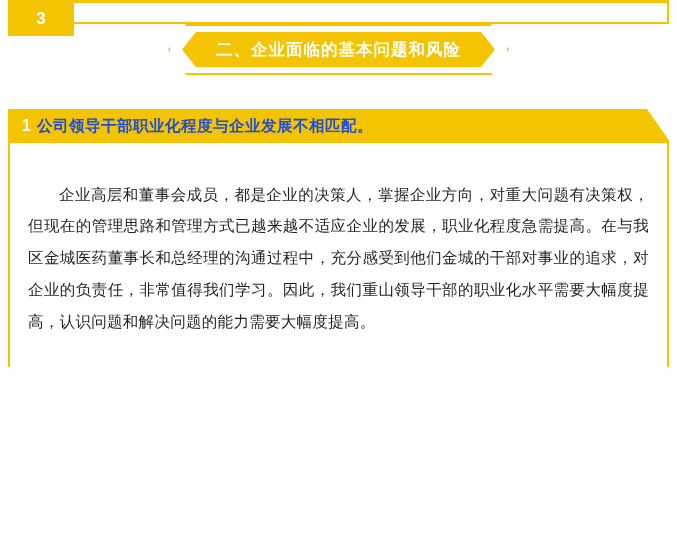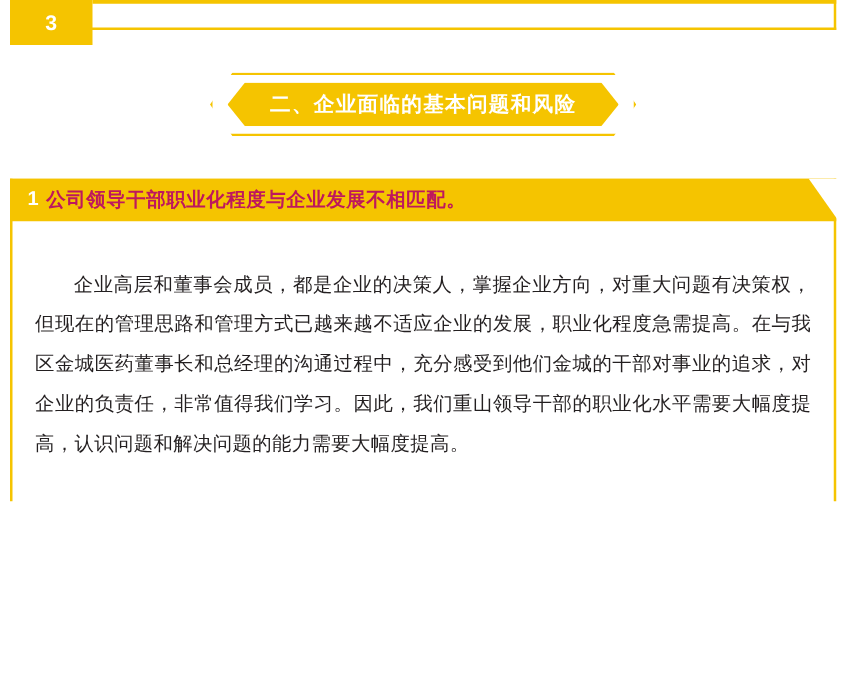--- a/index.html
+++ b/index.html
@@ -72,21 +72,20 @@
     text-align: justify;
     text-indent: 2em;
     color: #231f20;
   }
 
   
   .banner-wrap {
     display: flex;
     align-items: flex-end;
     justify-content: center;
-    margin-top: 34px;
     margin-bottom: 34px;
   }
 
   .banner {
     position: relative;
     display: inline-flex;
     align-items: center;
     justify-content: center;
     height: 35px;
     padding: 0 34px;
@@ -127,21 +126,21 @@
     position: relative;
     margin: -2px -2px 0 -2px;
   }
   .sec1-header-num {
     color: #ffffff;
     font-size: 16px;
     font-weight: bold;
     margin-right: 6px;
   }
   .sec1-header-title {
-    color: #be185d;
+    color: #1d4ed8;
     font-size: 15.5px;
     font-weight: bold;
     letter-spacing: 0.5px;
   }
   .sec1-header::after {
     content: "";
     position: absolute;
     right: -2px;
     top: 0;
     width: 0;

